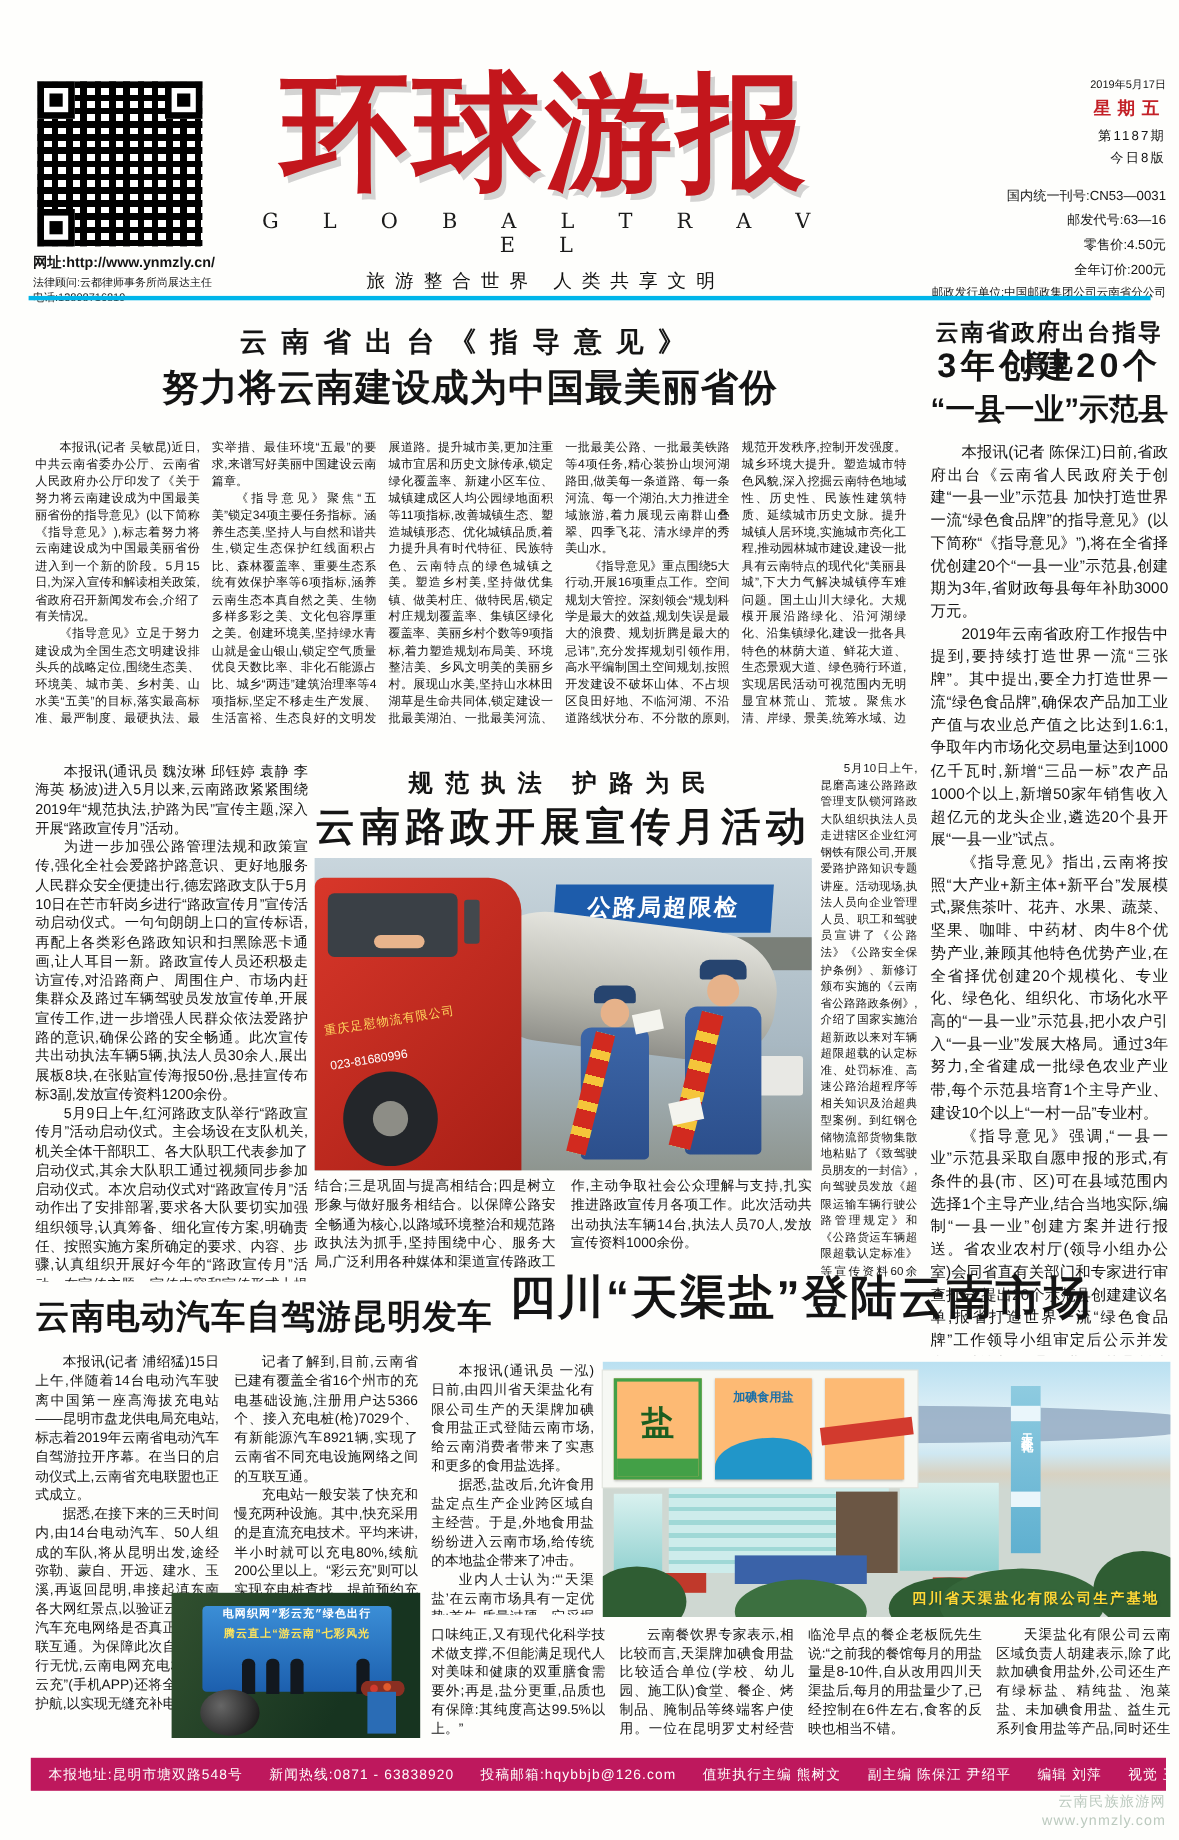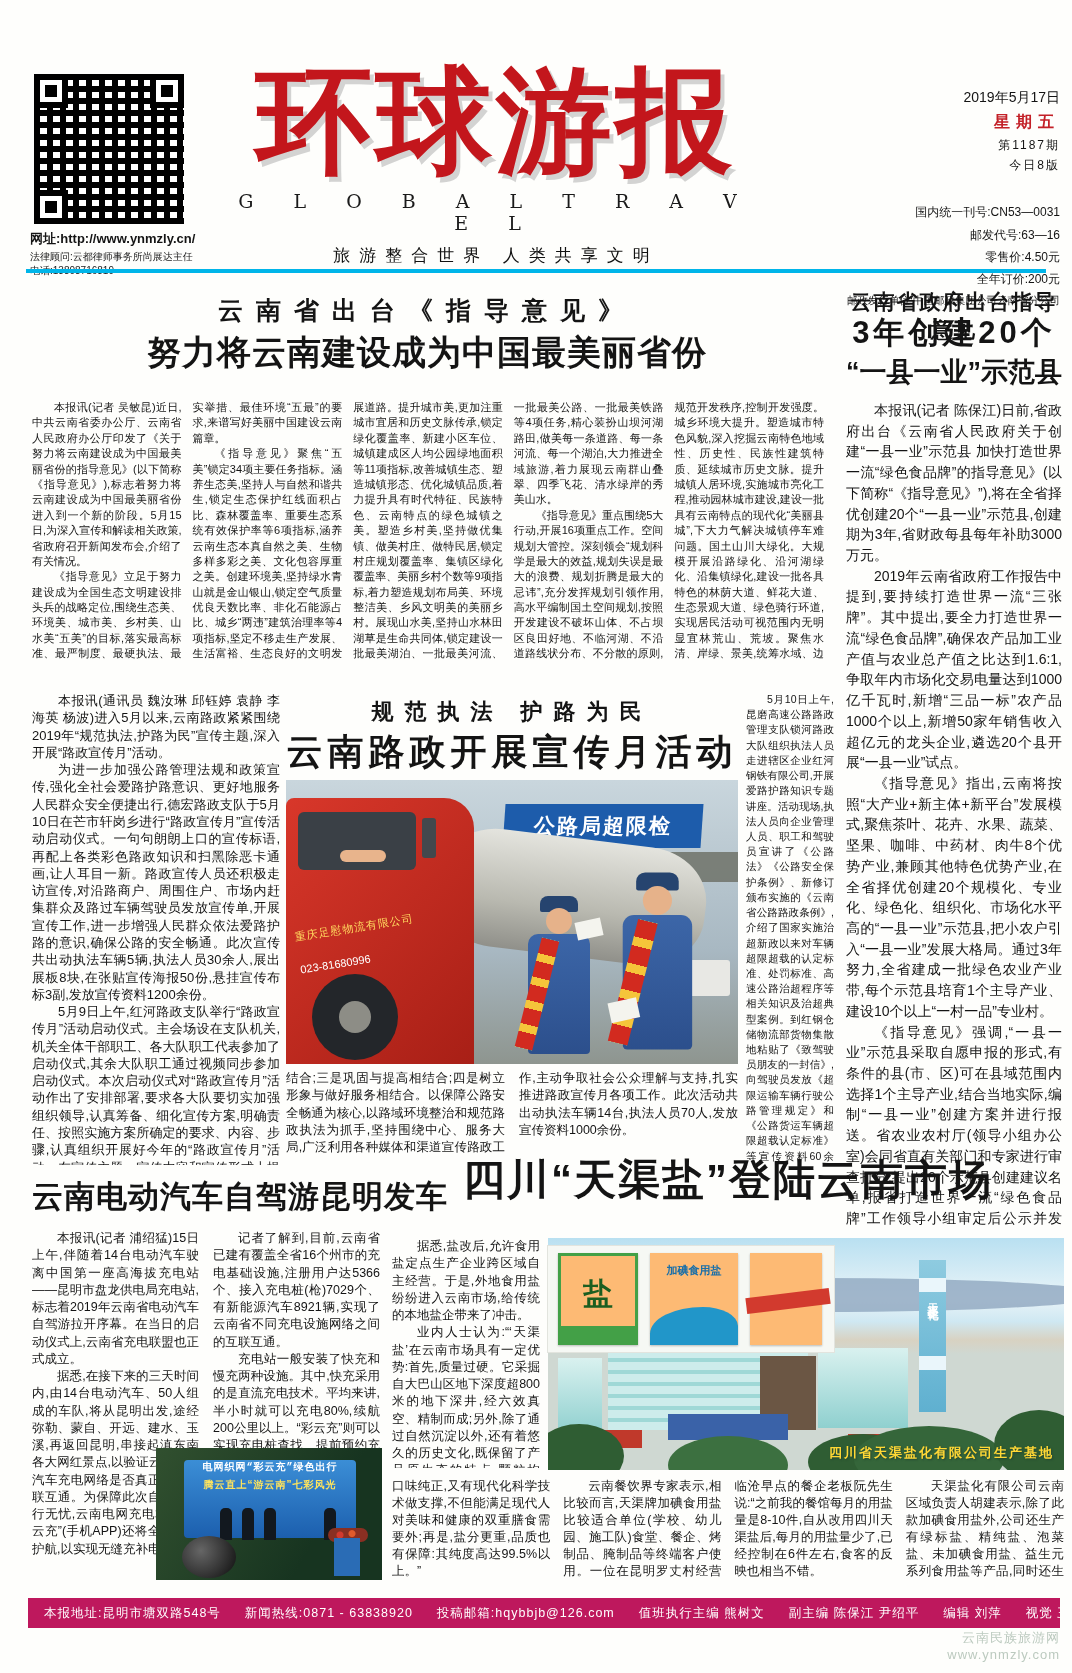--- a/index.html
+++ b/index.html
@@ -15,21 +15,21 @@
   .finder{position:absolute;width:34px;height:34px;background:#fff;border:6px solid #000;box-sizing:border-box;}
   .finder::after{content:"";position:absolute;left:5px;top:5px;width:12px;height:12px;background:#000;}
   .hdr-small{left:30px;font-size:10px;color:#222;}
   .website{left:30px;top:230px;font-size:13px;font-weight:bold;}
   .masthead{left:236px;top:60px;width:520px;text-align:center;}
   .mast-title{font-size:116px;line-height:1.05;font-weight:900;color:#c3161c;letter-spacing:4px;
       font-family:"DejaVu Serif",serif;text-shadow:4px 5px 0 rgba(160,160,160,.45);white-space:nowrap;}
   .mast-en{margin-top:8px;font-size:19px;letter-spacing:17px;color:#1a1a1a;font-family:"DejaVu Serif",serif;}
   .mast-slogan{margin-top:10px;font-size:17px;letter-spacing:9px;color:#111;}
   .info{right:12px;top:72px;width:260px;text-align:right;font-size:12.5px;line-height:1.1;}
-  .info .d1{font-size:14px;margin-top:18px;}
+  .info .d1{font-size:10px;}
   .info .d2{color:#c32027;font-weight:bold;font-size:16px;letter-spacing:6px;margin:8px 0;}
   .info .d3,.info .d4{font-size:12px;margin:7px 0;letter-spacing:2px;}
   .info .m{margin:9px 0;font-size:12px;}
   .info .m2{margin-top:9px;font-size:10.5px;}
   .rule{left:26px;top:269px;width:1020px;height:4px;background:#00b5e9;}
   
   .lead-kicker{left:32px;top:294px;width:790px;text-align:center;font-size:25px;font-weight:900;letter-spacing:13px;}
   .lead-head{left:22px;top:330px;width:810px;text-align:center;font-size:34px;font-weight:900;letter-spacing:1px;white-space:nowrap;}
   .lead-body{left:32px;top:400px;width:792px;height:276px;column-count:5;column-gap:11px;
       font-size:11px;line-height:1.4;overflow:hidden;}
@@ -143,21 +143,21 @@
     <div class="mast-title">环球游报</div>
     <div class="mast-en">G L O B A L   T R A V E L</div>
     <div class="mast-slogan">旅游整合世界  人类共享文明</div>
   </div>
 
   <div class="abs info">
     <div class="d1">2019年5月17日</div>
     <div class="d2">星期五</div>
     <div class="d3">第1187期</div>
     <div class="d4">今日8版</div>
-    <div class="m" style="margin-top:34px">国内统一刊号:CN53—0031</div>
+    <div class="m" style="margin-top:22px">国内统一刊号:CN53—0031</div>
     <div class="m">邮发代号:63—16</div>
     <div class="m">零售价:4.50元</div>
     <div class="m">全年订价:200元</div>
     <div class="m2">邮政发行单位:中国邮政集团公司云南省分公司</div>
   </div>
 
   <div class="abs rule"></div>
 
   <div class="abs lead-kicker">云南省出台《指导意见》</div>
   <div class="abs lead-head">努力将云南建设成为中国最美丽省份</div>
@@ -243,20 +243,21 @@
     <div class="ev-fig" style="left:86px"></div>
     <div class="ev-fig" style="left:108px"></div>
     <div class="ev-fig" style="left:168px"></div>
     <div class="ev-sph"></div>
     <div class="ev-flower"></div>
     <div class="ev-pod"></div>
   </div>
 
   <div class="abs salt-head">四川“天渠盐”登陆云南市场</div>
   <div class="abs salt-col1 jt">
+    <p>本报讯(通讯员 一泓)日前,由四川省天渠盐化有限公司生产的天渠牌加碘食用盐正式登陆云南市场,给云南消费者带来了实惠和更多的食用盐选择。</p>
     <p>据悉,盐改后,允许食用盐定点生产企业跨区域自主经营。于是,外地食用盐纷纷进入云南市场,给传统的本地盐企带来了冲击。</p>
     <p>业内人士认为:“‘天渠盐’在云南市场具有一定优势:首先,质量过硬。它采掘自大巴山区地下深度超800米的地下深井,经六效真空、精制而成;另外,除了通过自然沉淀以外,还有着悠久的历史文化,既保留了产品原生态的特点,颗粒均匀、</p>
   </div>
 
   <div class="abs photo-salt">
     <div class="mnt"></div>
     <div class="bld lines" style="left:60px;top:96px;width:200px;height:96px"></div>
     <div class="bld" style="left:270px;top:110px;width:90px;height:80px"></div>
     <div class="bld" style="left:10px;top:120px;width:44px;height:76px"></div>
     <div class="bld-dark" style="left:212px;top:118px;width:56px;height:74px"></div>

